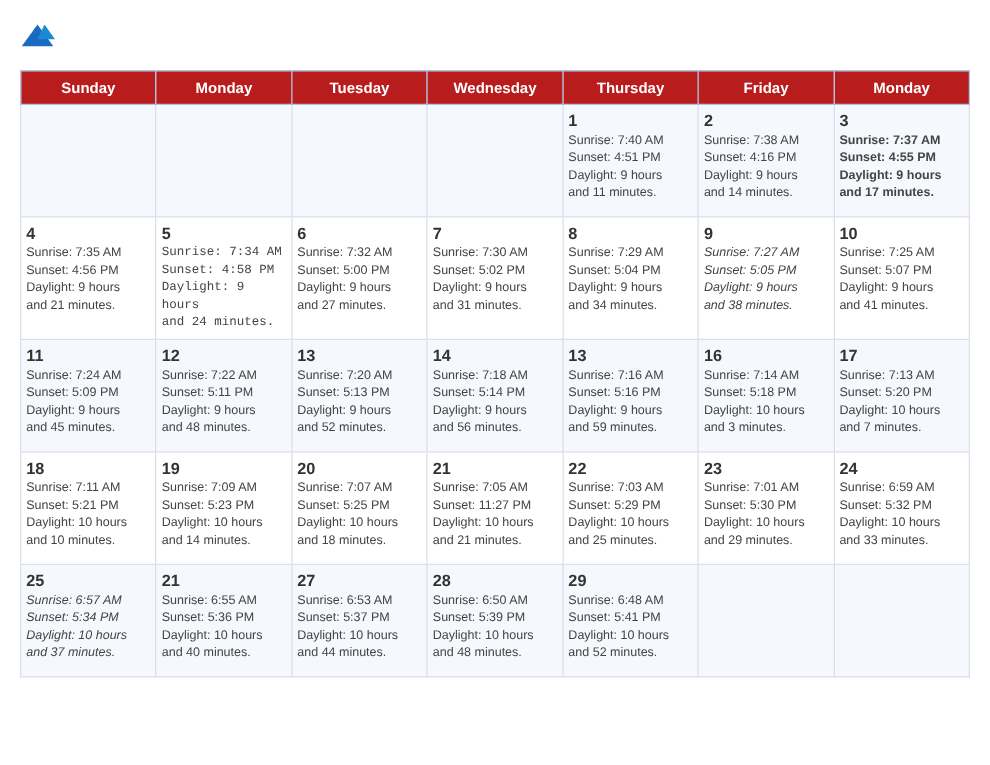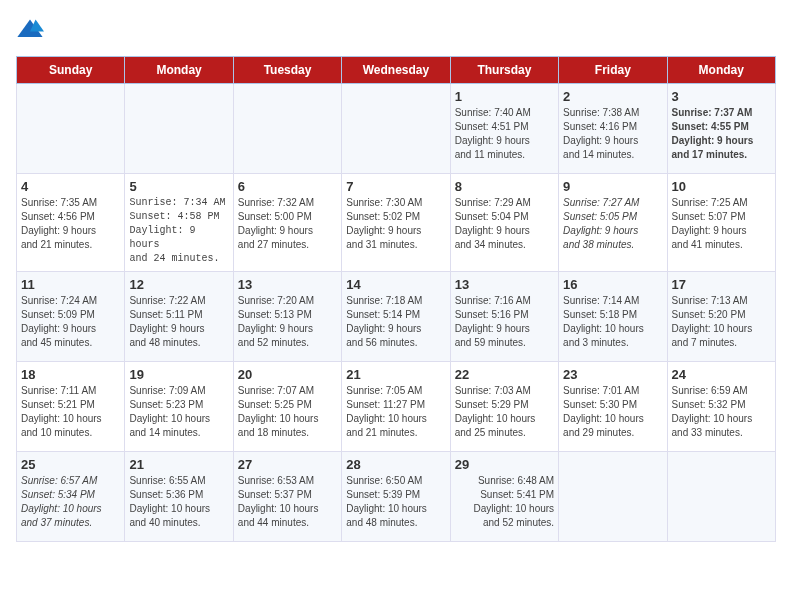--- a/index.html
+++ b/index.html
@@ -330,21 +330,21 @@
         </td>
         <td>
           <span class="day-number">28</span>
           <div class="day-info" style="white-space: pre-line;">Sunrise: 6:50 AM
 Sunset: 5:39 PM
 Daylight: 10 hours
 and 48 minutes.</div>
         </td>
         <td>
           <span class="day-number">29</span>
-          <div class="day-info" style="white-space: pre-line; text-align: right;">Sunrise: 6:48 AM
+          <div class="day-info" style="white-space: pre-line;">Sunrise: 6:48 AM
 Sunset: 5:41 PM
 Daylight: 10 hours
 and 52 minutes.</div>
         </td>
         <td></td>
         <td></td>
       </tr>
     </tbody>
 </table>
 

